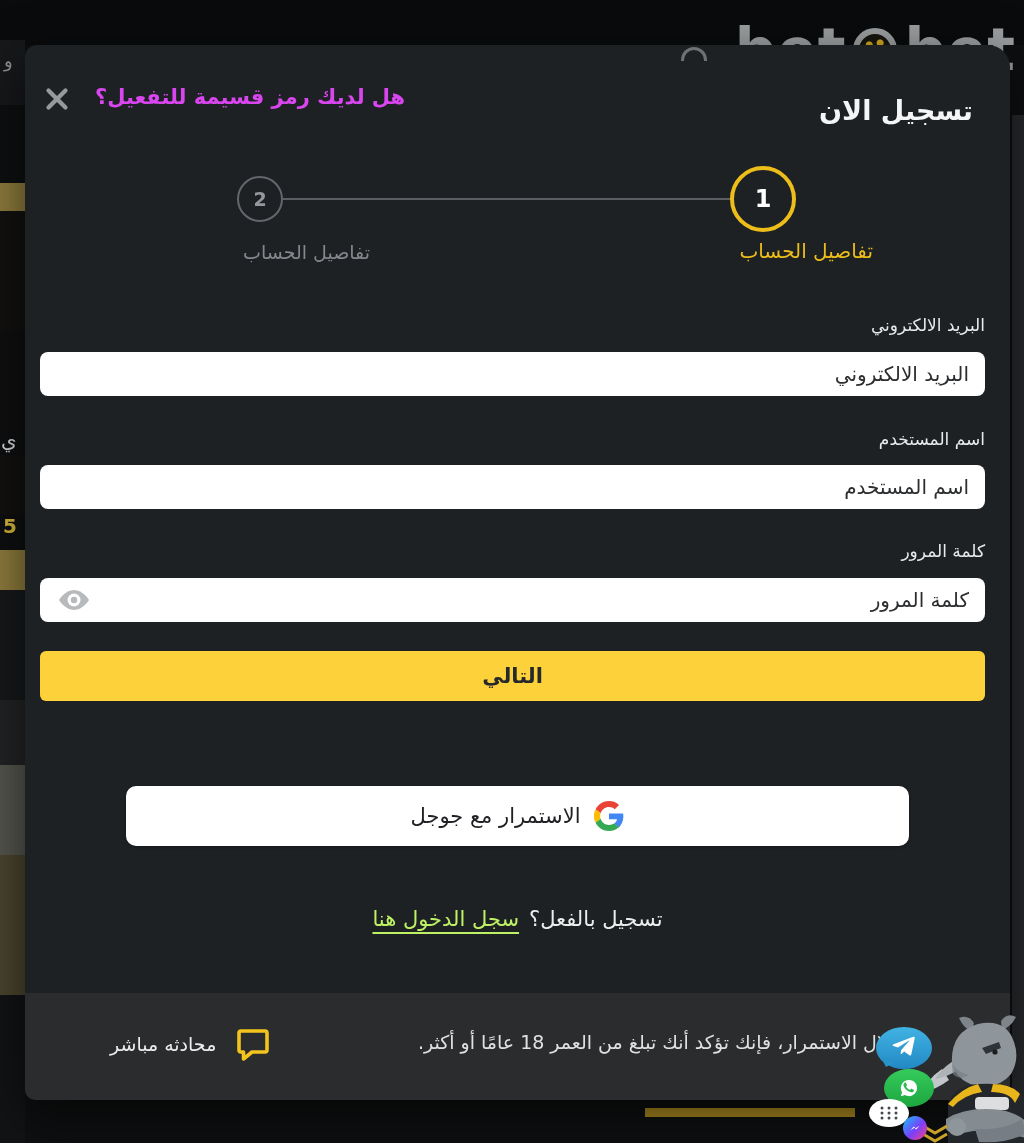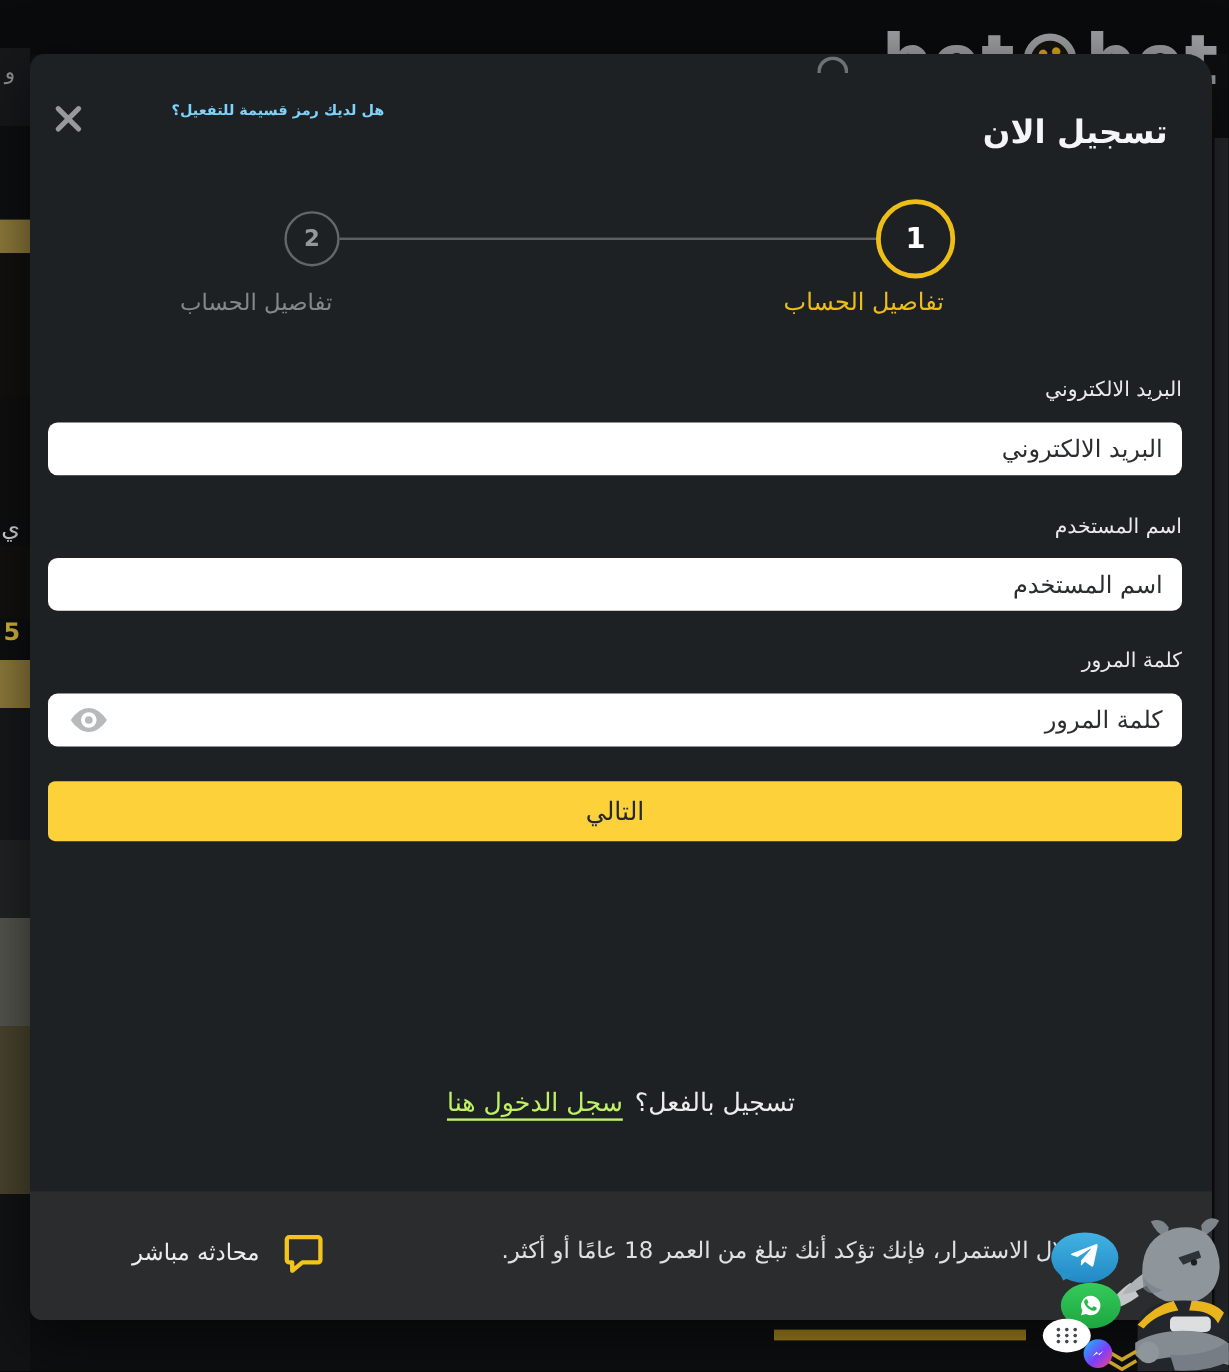--- a/index.html
+++ b/index.html
@@ -39,50 +39,50 @@
   .g1{left:4px;top:50px;}
   .g2{left:1px;top:428px;color:#d8d9da;font-size:20px;}
   .g3{left:3px;top:514px;color:#d9b93c;font-size:20px;font-weight:700;}
   .header-arc{position:absolute;left:681px;top:47px;width:26px;height:14px;z-index:3;
     border:3px solid #6f7275;border-bottom:none;border-radius:14px 14px 0 0;box-sizing:border-box;}
 
   
   .modal{position:absolute;left:25px;top:45px;width:985px;height:1055px;background:#1e2124;
     border-radius:12px 22px 10px 10px;box-shadow:0 14px 50px rgba(0,0,0,.6);z-index:2;overflow:hidden;}
   .modal-title{position:absolute;top:38px;right:25px;margin:12px;font-size:27px;font-weight:700;color:#f4f5f6;}
-  .voucher{position:absolute;top:40px;left:70px;color:#7dd3fc;font-size:12px;font-weight:700;
-    cursor:pointer;text-decoration:none;direction:rtl;margin-left:48px;}
+  .voucher{position:absolute;top:40px;left:70px;color:#d946ef;font-size:21px;font-weight:700;
+    cursor:pointer;text-decoration:none;direction:rtl;}
   .close-btn{position:absolute;top:36px;left:14px;width:36px;height:36px;background:none;border:none;
     padding:0;cursor:pointer;display:flex;align-items:center;justify-content:center;}
 
   
   .step-line{position:absolute;top:153px;left:258px;width:447px;height:2px;background:#5c6064;}
   .step-circle{position:absolute;border-radius:50%;box-sizing:border-box;background:#1e2124;
     display:flex;align-items:center;justify-content:center;font-weight:700;}
   .step1-circle{top:121px;left:705px;width:66px;height:66px;border:4px solid #edbd1a;color:#fff;font-size:24px;}
   .step2-circle{top:131px;left:212px;width:46px;height:46px;border:2px solid #63676c;color:#94989c;font-size:19px;}
-  .step-label{position:absolute;width:220px;text-align:left;font-size:20px;}
+  .step-label{position:absolute;width:220px;text-align:right;font-size:20px;}
   .step1-label{top:194px;left:628px;color:#edbd1a;}
   .step2-label{top:196px;left:125px;color:#84888c;font-size:19px;}
 
   
   .field-label{position:absolute;right:25px;color:#e9eaeb;font-size:17px;}
   .lbl-email{top:270px;} .lbl-username{top:384px;} .lbl-password{top:496px;}
   .text-input{position:absolute;left:15px;width:945px;height:44px;border:none;border-radius:8px;
     background:#fff;box-sizing:border-box;padding:0 16px;font-size:20px;color:#222;
     text-align:right;direction:rtl;font-family:inherit;outline:none;}
   .text-input::placeholder{color:#2b2d2f;opacity:1;}
   .inp-email{top:307px;} .inp-username{top:420px;}
   .password-wrap{position:absolute;top:533px;left:15px;width:945px;height:44px;}
   .password-wrap .text-input{position:absolute;top:0;left:0;width:100%;}
   .eye-btn{position:absolute;left:14px;top:8px;width:38px;height:28px;border:none;background:none;
     padding:0;cursor:pointer;z-index:1;}
 
   .next-btn{position:absolute;top:606px;left:15px;width:945px;height:50px;border:none;border-radius:6px;
-    background:#fcd13a;color:#26292c;font-size:21px;font-weight:400;cursor:pointer;font-family:inherit;}
+    background:#fcd13a;color:#26292c;font-size:21px;font-weight:700;cursor:pointer;font-family:inherit;}
 
   .divider{position:absolute;top:688px;left:15px;width:945px;height:26px;display:flex;
     align-items:center;justify-content:center;gap:26px;direction:rtl;}
   .divider .dline{width:185px;height:2px;background:#6d7174;}
   .divider .dtext{color:#9b9fa2;font-size:20px;}
 
   .google-btn{position:absolute;top:741px;left:101px;width:783px;height:60px;border:none;border-radius:10px;
     background:#fff;display:flex;align-items:center;justify-content:center;gap:14px;direction:rtl;
     font-size:21px;color:#202124;font-weight:500;cursor:pointer;font-family:inherit;
     box-shadow:0 1px 3px rgba(0,0,0,.35);}
@@ -189,20 +189,31 @@
             <circle cx="18" cy="13" r="6.5" fill="#ffffff"></circle>
             <circle cx="18" cy="13" r="3.2" fill="#b7babd"></circle>
           </svg>
         </span>
       </button>
     </div>
 
     <button class="next-btn">التالي</button>
 
 
+    <button class="google-btn">
+      <span style="display:flex;">
+        <svg width="30" height="30" viewBox="0 0 48 48">
+          <path fill="#EA4335" d="M24 9.5c3.54 0 6.71 1.22 9.21 3.6l6.85-6.85C35.9 2.38 30.47 0 24 0 14.62 0 6.51 5.38 2.56 13.22l7.98 6.19C12.43 13.72 17.74 9.5 24 9.5z"></path>
+          <path fill="#4285F4" d="M46.98 24.55c0-1.57-.15-3.09-.38-4.55H24v9.02h12.94c-.58 2.96-2.26 5.48-4.78 7.18l7.73 6c4.51-4.18 7.09-10.36 7.09-17.65z"></path>
+          <path fill="#FBBC05" d="M10.53 28.59c-.48-1.45-.76-2.99-.76-4.59s.27-3.14.76-4.59l-7.98-6.19C.92 16.46 0 20.12 0 24c0 3.88.92 7.54 2.56 10.78l7.97-6.19z"></path>
+          <path fill="#34A853" d="M24 48c6.48 0 11.93-2.13 15.89-5.81l-7.73-6c-2.15 1.45-4.92 2.3-8.16 2.3-6.26 0-11.57-4.22-13.47-9.91l-7.98 6.19C6.51 42.62 14.62 48 24 48z"></path>
+        </svg>
+      </span>
+      <span>الاستمرار مع جوجل</span>
+    </button>
 
     <div class="login-row">
       <span>تسجيل بالفعل؟</span>
       <a class="login-link">سجل الدخول هنا</a>
     </div>
 
     <div class="modal-footer">
       <div class="disclaimer">خلال الاستمرار، فإنك تؤكد أنك تبلغ من العمر 18 عامًا أو أكثر.</div>
       <div class="live-chat">
         <span style="display:flex;">

